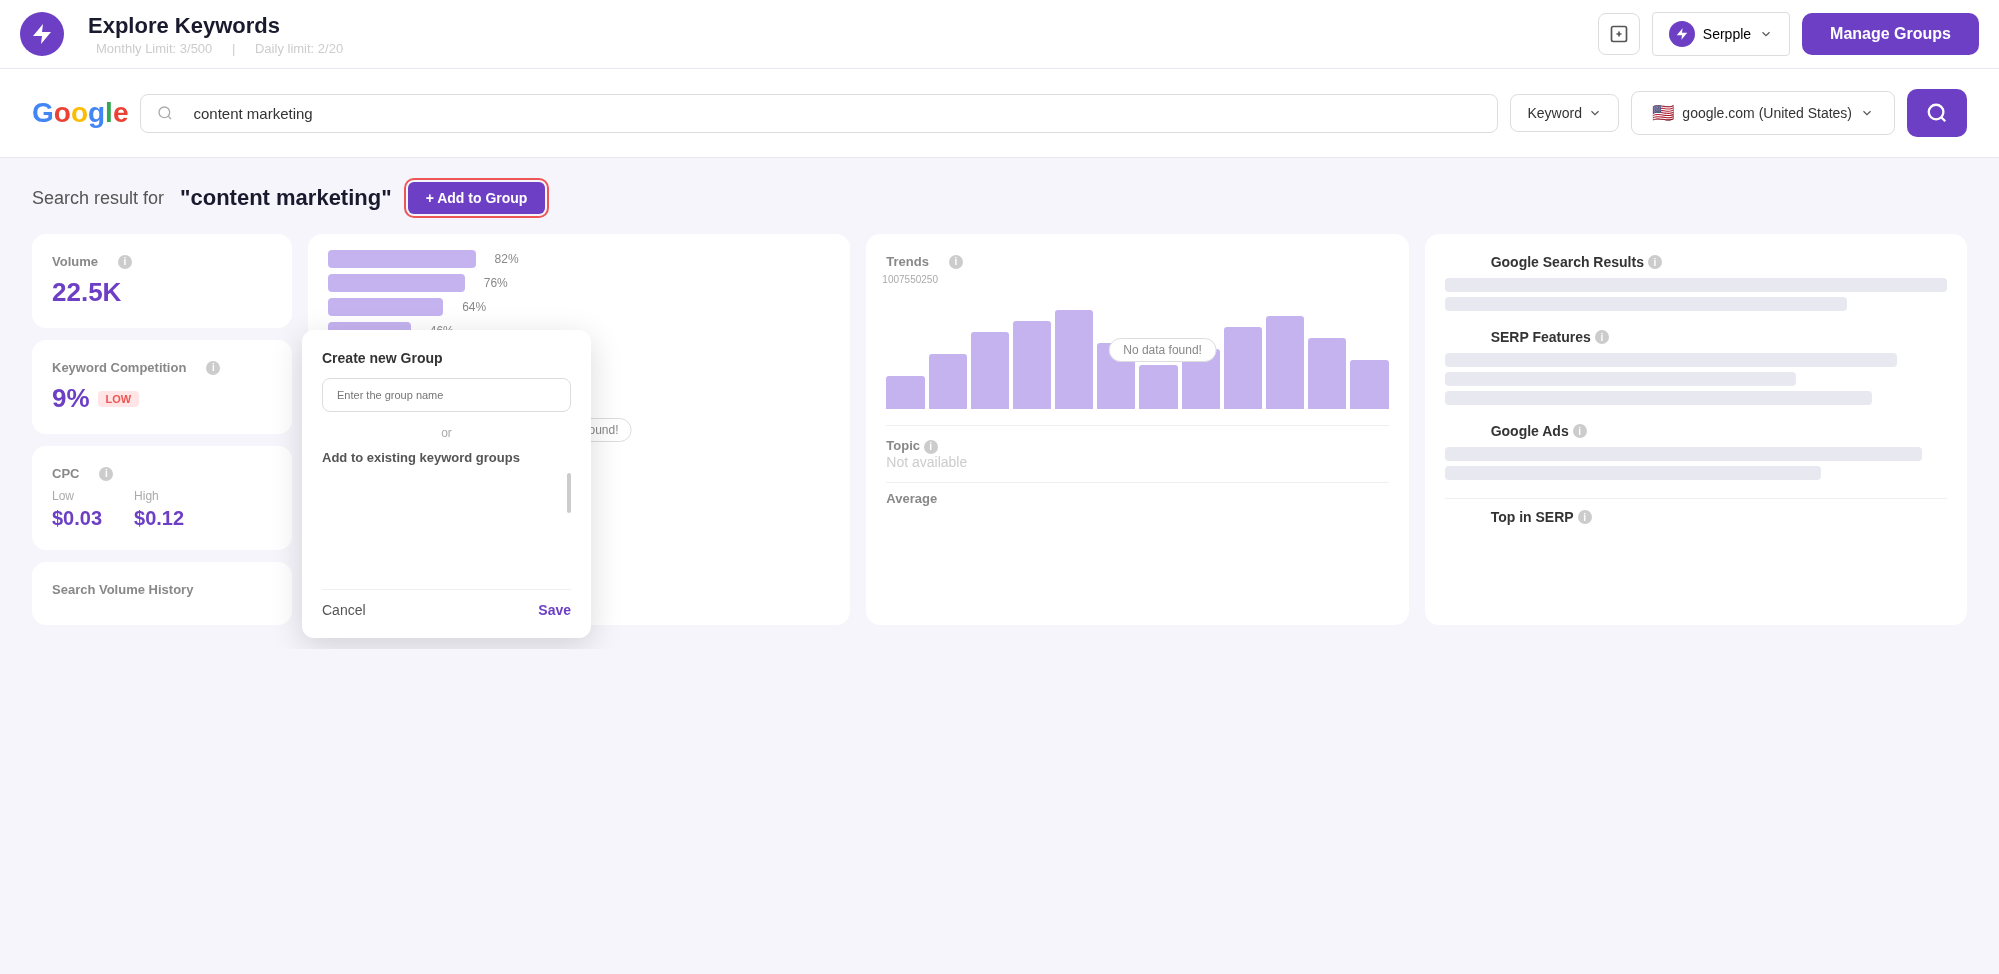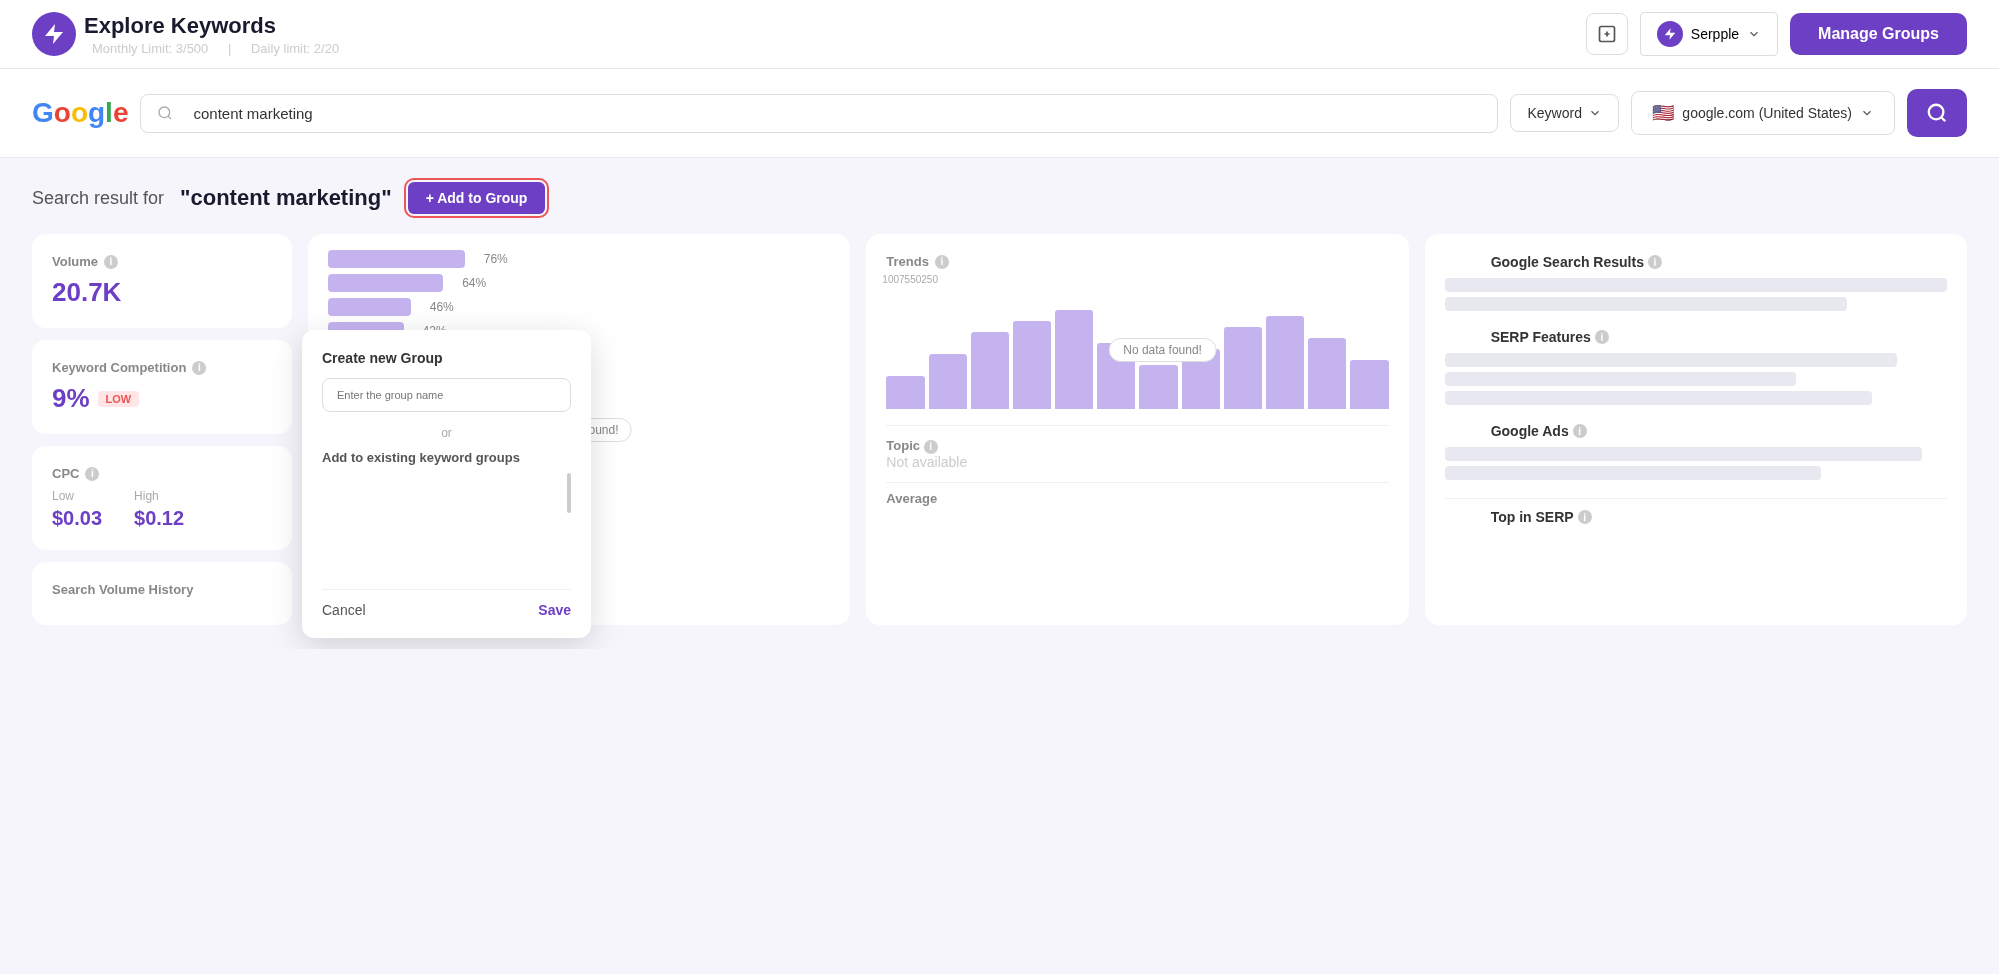--- a/index.html
+++ b/index.html
@@ -3,23 +3,23 @@
   <meta charset="utf-8">
   <style>
     * { box-sizing: border-box; margin: 0; padding: 0; }
     body { font-family: -apple-system, BlinkMacSystemFont, 'Segoe UI', sans-serif; background: #f5f5fb; color: #333; }
 
     
     .header {
       background: #fff;
       display: flex;
       align-items: center;
-      padding: 12px 32px;
+      padding: 12px 20px;
       border-bottom: 1px solid #e8e8f0;
-      gap: 8px;
+      gap: 24px;
     }
     .header-logo {
       width: 44px; height: 44px;
       background: #6c3fc5;
       border-radius: 50%;
       display: flex; align-items: center; justify-content: center;
       flex-shrink: 0;
     }
     .header-logo svg { width: 24px; height: 24px; }
     .header-title-block { flex: 1; }
@@ -143,21 +143,21 @@
     .card {
       background: #fff;
       border-radius: 14px;
       padding: 20px;
       position: relative;
     }
 
     .card-label {
       font-size: 13px; font-weight: 600; color: #888;
       margin-bottom: 8px;
-      display: flex; align-items: center; gap: 6px;
+      display: flex; align-items: center; gap: 20px;
     }
     .info-icon {
       width: 14px; height: 14px;
       background: #ccc;
       border-radius: 50%;
       display: inline-flex; align-items: center; justify-content: center;
       font-size: 10px; color: #fff; font-weight: 700;
     }
     .card-value { font-size: 26px; font-weight: 700; color: #6c3fc5; }
     .low-badge {
@@ -366,21 +366,21 @@
 
   <div class="cards-grid">
 
     <div>
 
       <div class="card" style="margin-bottom:12px;">
         <div class="card-label">
           <span>Volume</span>
           <span class="info-icon">i</span>
         </div>
-        <div class="card-value">20.7K</div>
+        <div class="card-value">22.5K</div>
       </div>
 
       <div class="card" style="margin-bottom:12px; position:relative;">
         <div class="card-label">
           <span>Keyword Competition</span>
           <span class="info-icon">i</span>
         </div>
         <div style="display:flex; align-items:center;">
           <span class="card-value">9%</span>
           <span class="low-badge">LOW</span>
@@ -420,20 +420,24 @@
 
       <div class="card">
         <div class="card-label">
           <span>Search Volume History</span>
         </div>
       </div>
     </div>
 
     <div class="card bar-chart-card" style="position:relative;">
       <div id="bars-container">
+          <div class="bar-row">
+    <div class="bar-fill" style="width:147.6px"></div>
+    <span class="bar-label">82%</span>
+  </div>
           <div class="bar-row">
     <div class="bar-fill" style="width:136.8px"></div>
     <span class="bar-label">76%</span>
   </div>
           <div class="bar-row">
     <div class="bar-fill" style="width:115.2px"></div>
     <span class="bar-label">64%</span>
   </div>
           <div class="bar-row">
     <div class="bar-fill" style="width:82.8px"></div>

